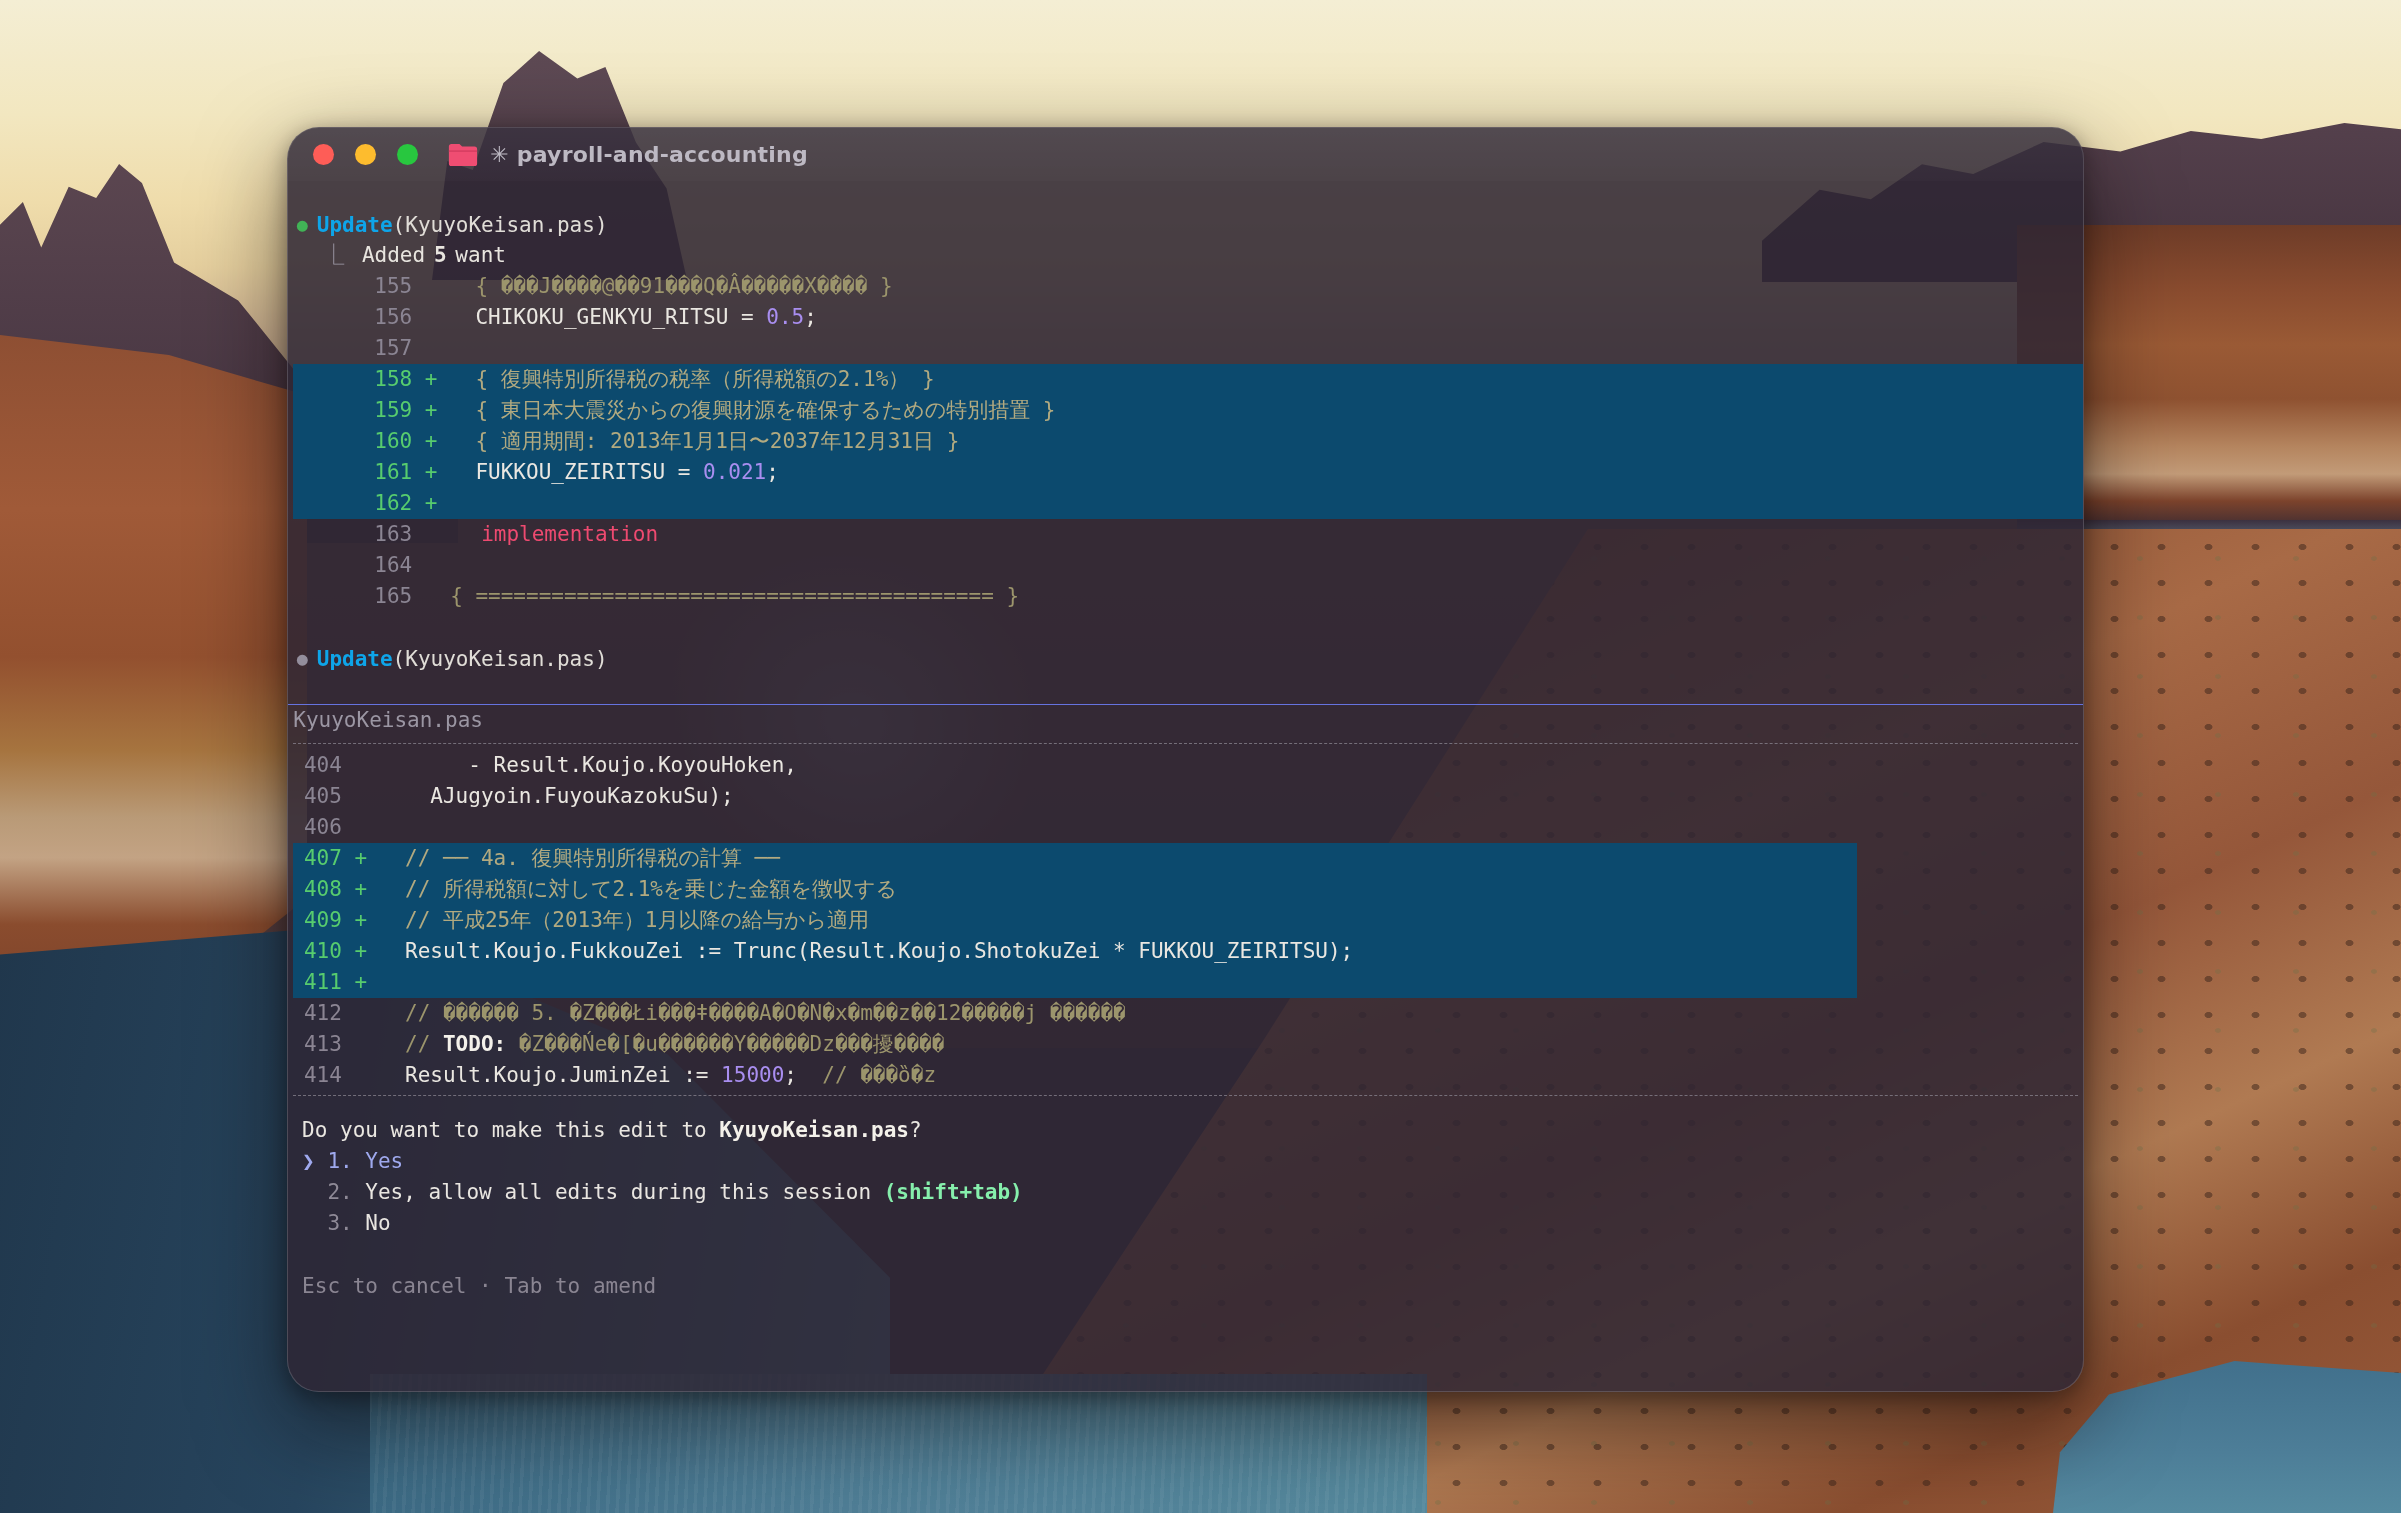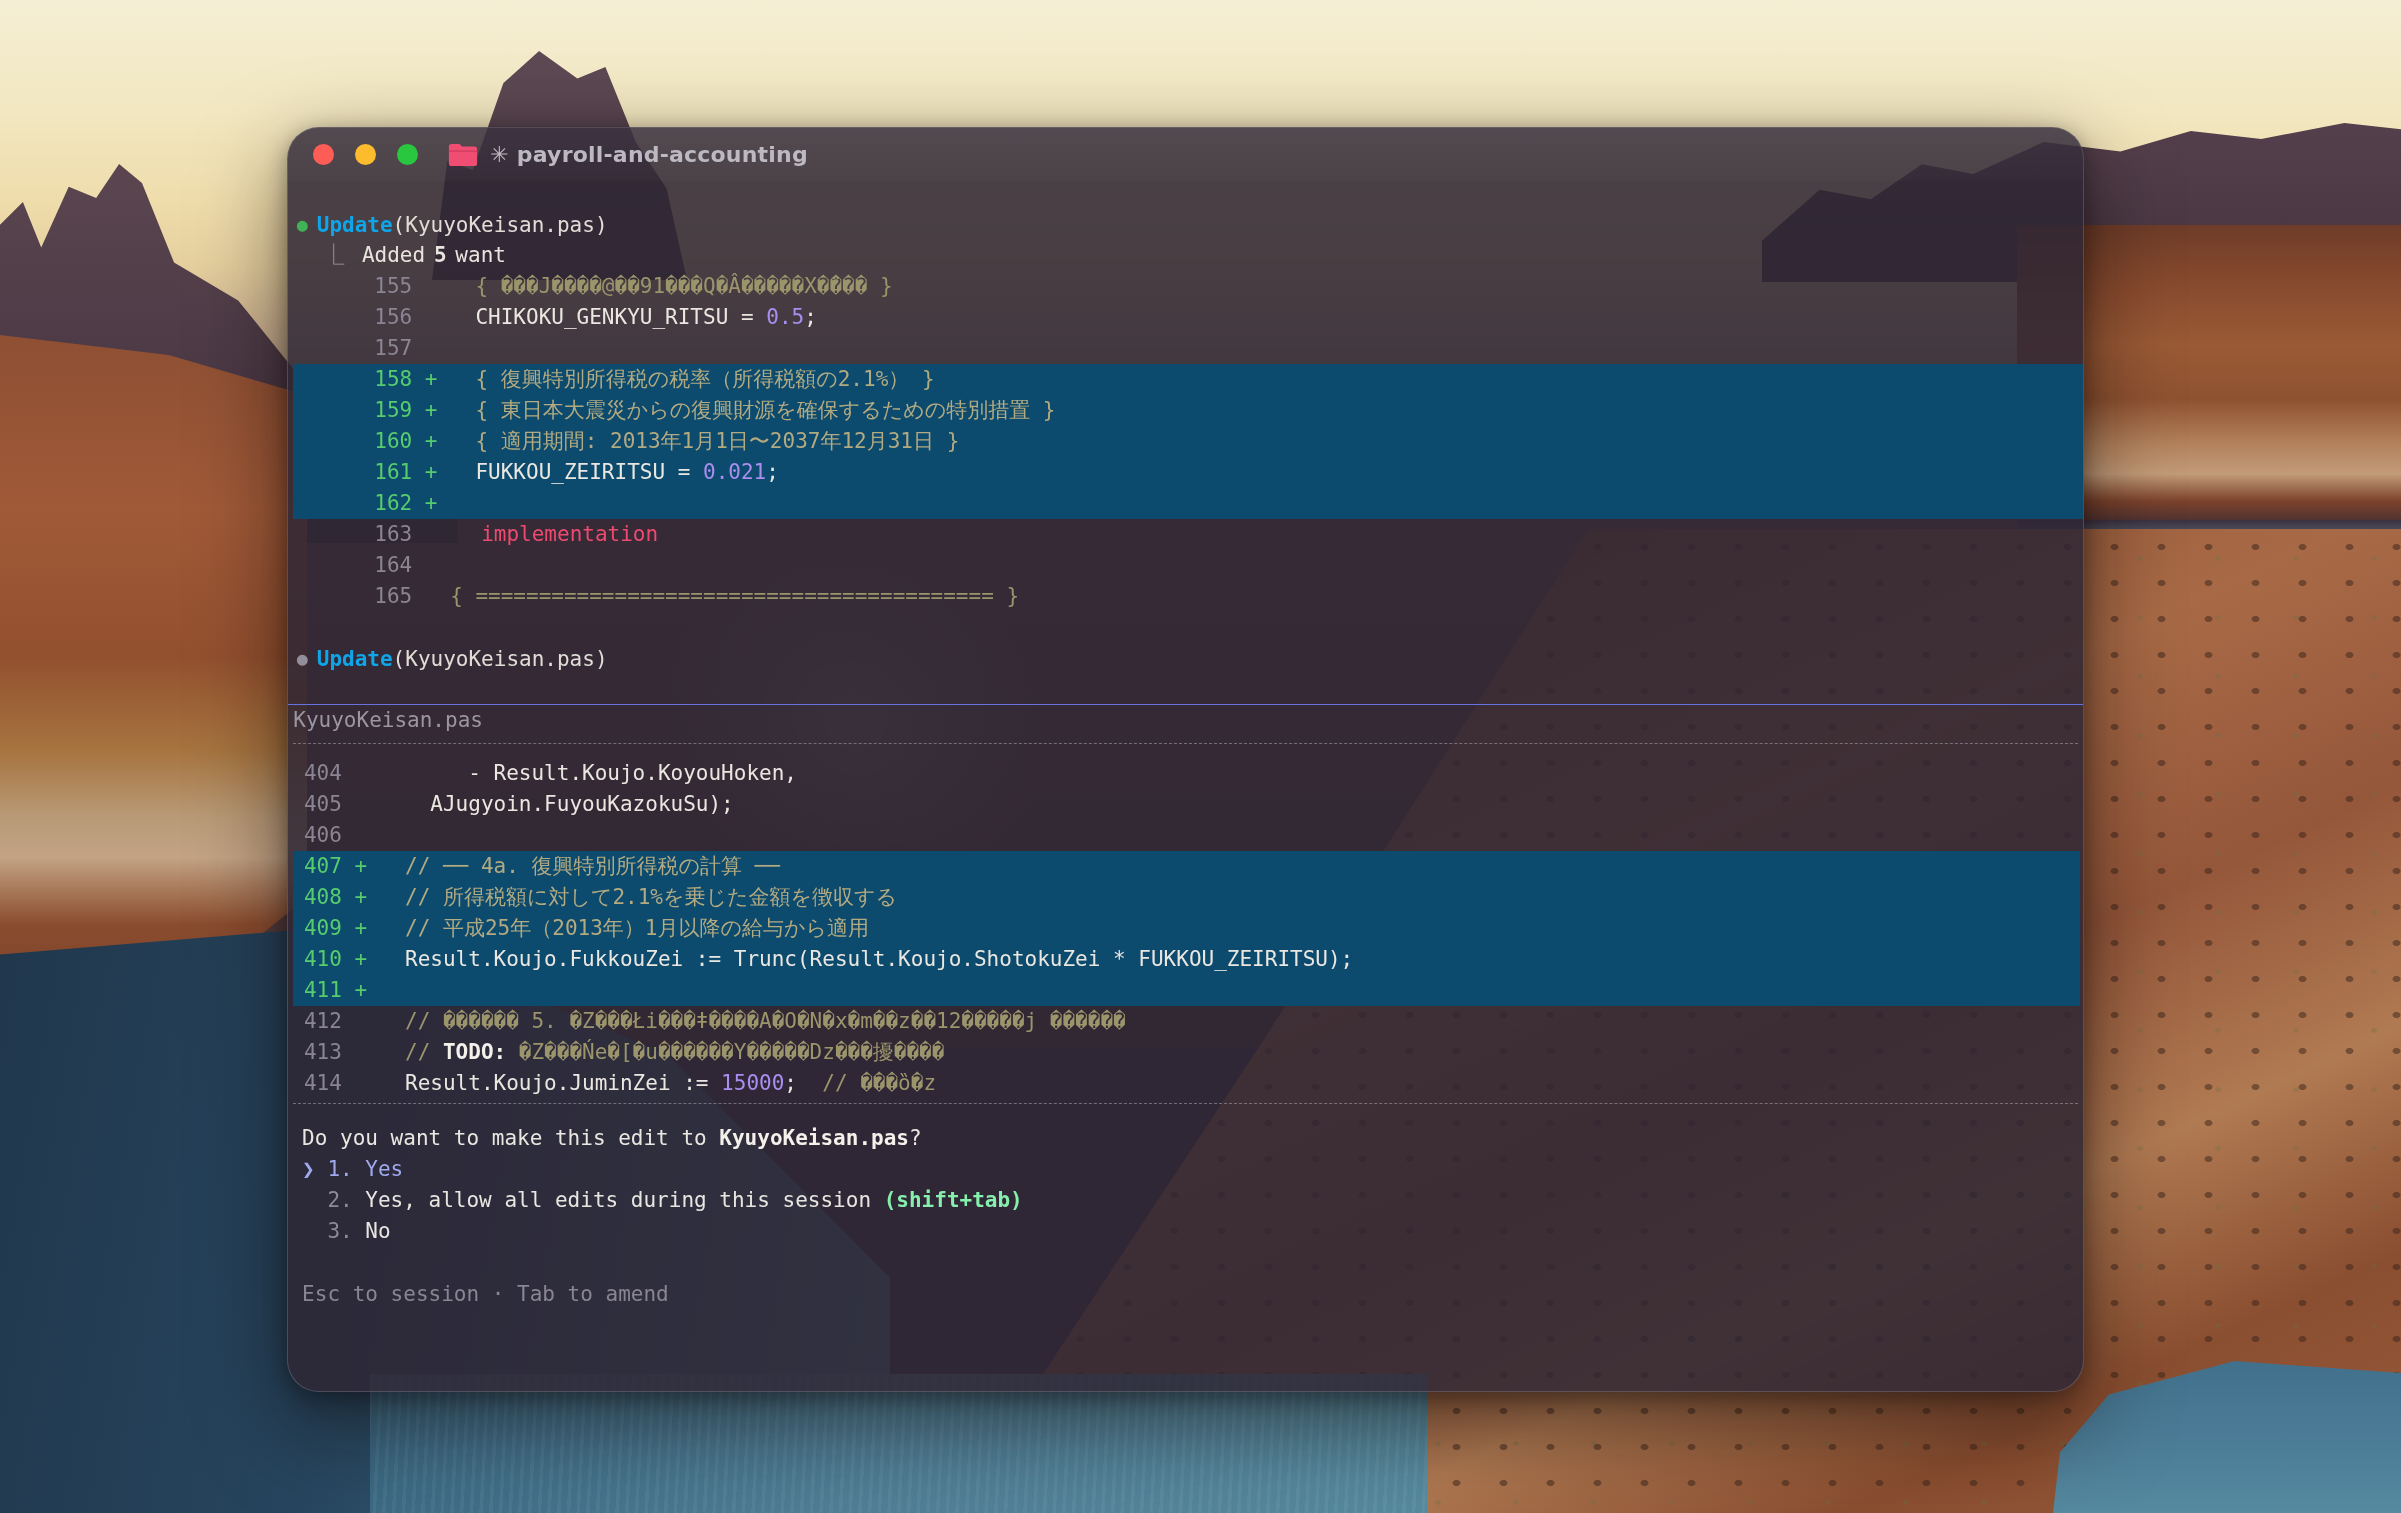--- a/index.html
+++ b/index.html
@@ -75,21 +75,21 @@
   .tool-name { font-weight:700; color:#0ea5e9; }
   .tool-arg { color:#e0ddd7; }
   .summary-row { height:31px; padding-left:30px; color:#e8e5df; }
   .summary-row .elbow { color:#a39eac; margin-right:17.6px; }
   .summary-row .count { font-weight:700; margin:0 8.8px; }
 
   .codeblock { white-space:pre; }
   .crow { height:31px; }
   .block1 { width:1872px; }
   .block1 .crow { padding-left:81px; }
-  .block2 { width:1787px; margin-top:14px; }
+  .block2 { width:1564px; margin-top:6px; }
   .block2 .crow { padding-left:10.6px; }
   .crow .ln { display:inline-block; width:3ch; text-align:right; color:#8b8593; }
   .crow .pf { display:inline-block; width:3ch; color:#8b8593; }
   .crow.added { background:#0c4a6e; }
   .crow.added .ln, .crow.added .pf { color:#57cc6e; }
   .sg-pl { color:#eae7e1; }
   .sg-cm { color:#9c956c; }
   .crow.added .sg-cm { color:#b2aa80; }
   .sg-st { color:#a98ef0; }
   .sg-kw { color:#ee4a70;margin-left:31px; }
@@ -166,17 +166,17 @@
     <hr class="sep-dash">
 
     <div class="codeblock block2"><div class="crow"><span class="ln">404</span><span class="pf">   </span><span class="sg-pl">       - Result.Koujo.KoyouHoken,</span></div><div class="crow"><span class="ln">405</span><span class="pf">   </span><span class="sg-pl">    AJugyoin.FuyouKazokuSu);</span></div><div class="crow"><span class="ln">406</span><span class="pf">   </span></div><div class="crow added"><span class="ln">407</span><span class="pf"> + </span><span class="sg-pl">  </span><span class="sg-cm">// ── 4a. 復興特別所得税の計算 ──</span></div><div class="crow added"><span class="ln">408</span><span class="pf"> + </span><span class="sg-pl">  </span><span class="sg-cm">// 所得税額に対して2.1%を乗じた金額を徴収する</span></div><div class="crow added"><span class="ln">409</span><span class="pf"> + </span><span class="sg-pl">  </span><span class="sg-cm">// 平成25年（2013年）1月以降の給与から適用</span></div><div class="crow added"><span class="ln">410</span><span class="pf"> + </span><span class="sg-pl">  </span><span class="sg-pl">Result.Koujo.FukkouZei := Trunc(Result.Koujo.ShotokuZei * FUKKOU_ZEIRITSU);</span></div><div class="crow added"><span class="ln">411</span><span class="pf"> + </span></div><div class="crow"><span class="ln">412</span><span class="pf">   </span><span class="sg-pl">  </span><span class="sg-cm">// ������ 5. �Z���Łi���ǂ����A�O�N�x�m��z��12�����j ������</span></div><div class="crow"><span class="ln">413</span><span class="pf">   </span><span class="sg-pl">  </span><span class="sg-cm">// </span><span class="sg-td">TODO:</span><span class="sg-cm"> �Z���Ńe�[�u������Y�����Dz���擾����</span></div><div class="crow"><span class="ln">414</span><span class="pf">   </span><span class="sg-pl">  </span><span class="sg-pl">Result.Koujo.JuminZei := </span><span class="sg-st">15000</span><span class="sg-pl">;  </span><span class="sg-cm">// ���ȍ�z</span></div></div>
 
     <hr class="sep-dash after">
 
     <div class="question"><span>Do you want to make this edit to </span><b>KyuyoKeisan.pas</b><span>?</span></div>
 
     <div class="options"><div class="opt selected"><span class="osel">❯</span><span class="onum">1. </span><span class="olab">Yes</span></div><div class="opt"><span class="osel"> </span><span class="onum">2. </span><span class="olab">Yes, allow all edits during this session</span><span class="okey"> (shift+tab)</span></div><div class="opt"><span class="osel"> </span><span class="onum">3. </span><span class="olab">No</span></div></div>
 
-    <div class="footer">Esc to session · Tab to amend</div>
+    <div class="footer">Esc to cancel · Tab to amend</div>
 
   </div>
 </div>
 
 
 </body></html>

